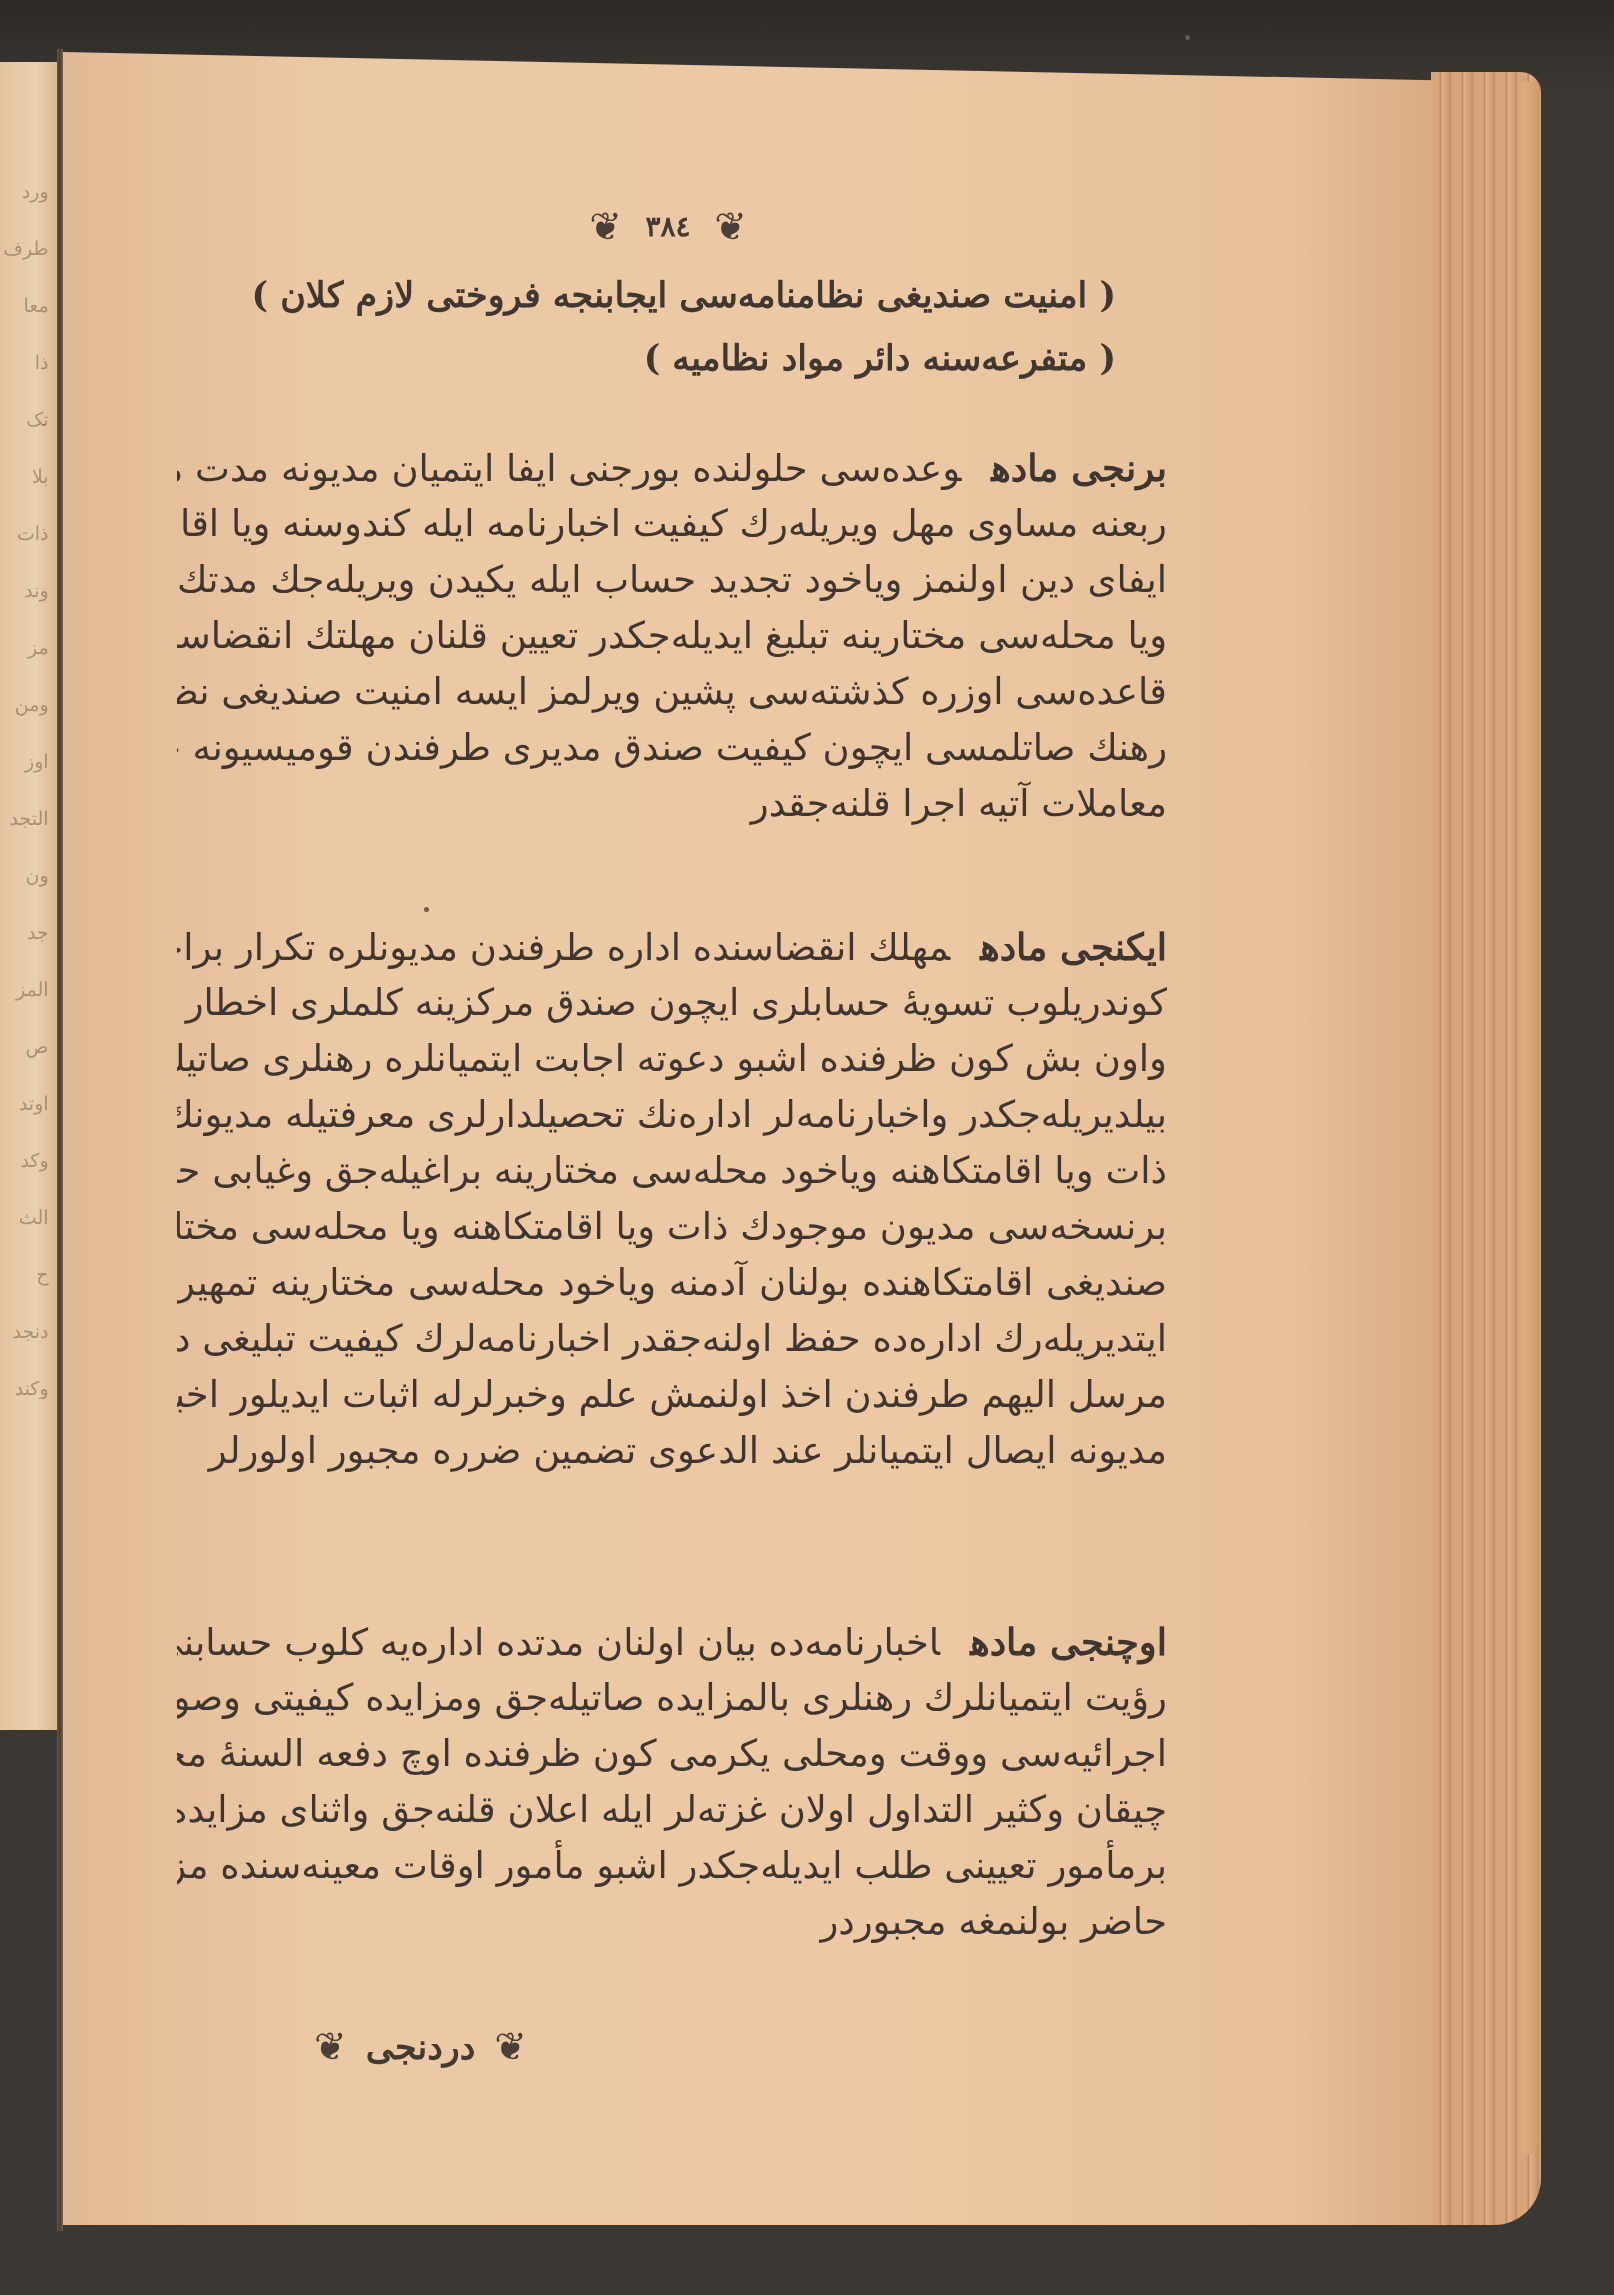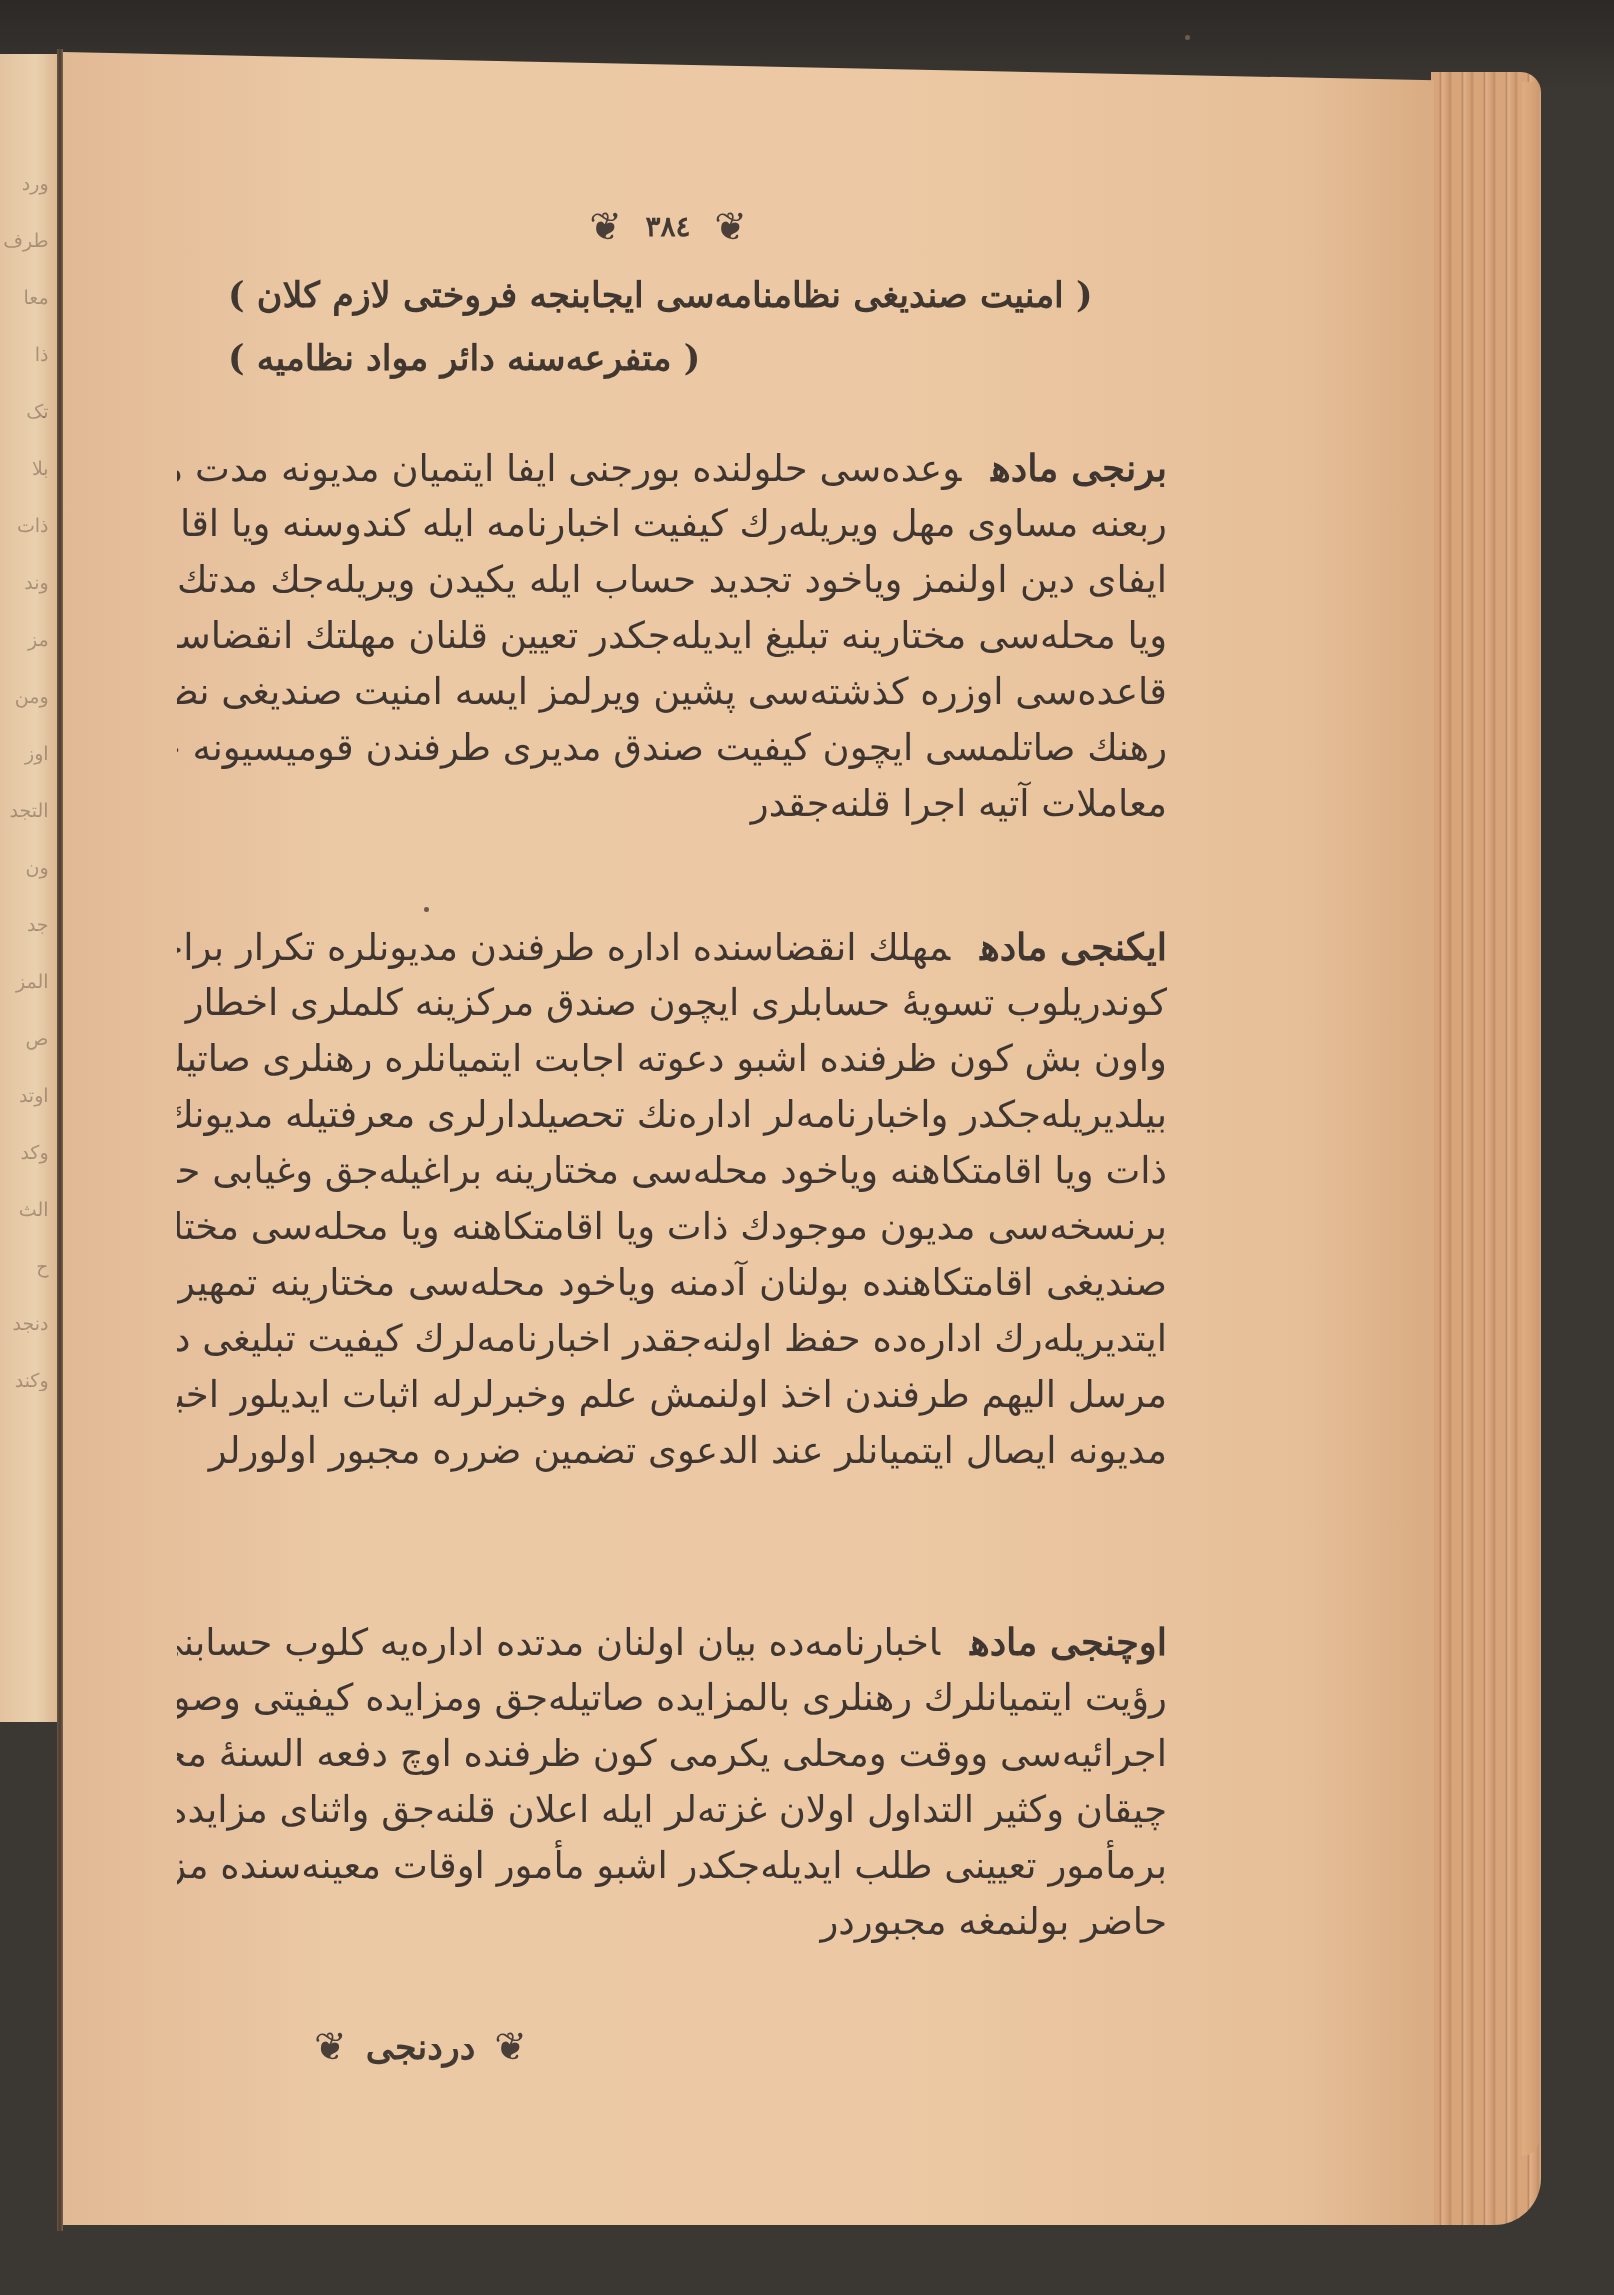--- a/index.html
+++ b/index.html
@@ -7,21 +7,21 @@
       width: 1614px; height: 2295px; overflow: hidden;
       background: #3b3733;
       position: relative;
       font-family: "DejaVu Serif", serif;
     }
     .backdrop-top {
       position: absolute; left: 0; top: 0; width: 1614px; height: 86px;
       background: linear-gradient(180deg, #2c2926 0%, #3a3632 100%);
     }
     .left-page {
-      position: absolute; left: 0; top: 54px; width: 60px; height: 1668px;
+      position: absolute; left: 0; top: 62px; width: 60px; height: 1668px;
       background: linear-gradient(90deg, #e3c39f 0%, #ead0ae 60%, #d8b48d 100%);
     }
     .left-page-text {
       position: absolute; left: 1.6px; top: 118px; width: 47px;
       display: flex; flex-direction: column; gap: 35px;
       direction: rtl; font-size: 19px; color: rgba(90,70,55,0.45);
       white-space: nowrap; overflow: hidden;
     }
     .gutter {
       position: absolute; left: 57px; top: 49px; width: 6.3px; height: 2182px;
@@ -44,21 +44,21 @@
       border-radius: 0 7.9px 31px 0;
     }
     .page-number-row {
       position: absolute; left: 550px; top: 198px; width: 236px; height: 57px;
       display: flex; align-items: center; justify-content: center; gap: 23.6px;
     }
     .ornament { font-size: 39px; color: #4a3f38; line-height: 1; }
     .page-number { font-size: 28px; font-weight: bold; color: #443a34; direction: rtl; }
     .headings {
       position: absolute; left: 228px; top: 263px; width: 888px;
-      text-align: left; direction: rtl;
+      text-align: right; direction: rtl;
     }
     .heading-line {
       font-size: 35px; font-weight: bold; line-height: 63px; color: #413731;
       white-space: nowrap;
     }
     .body-block {
       position: absolute; left: 177px; width: 990px; direction: rtl;
     }
     .line {
       font-size: 37px; line-height: 56px; height: 56px; color: #3f3631;

